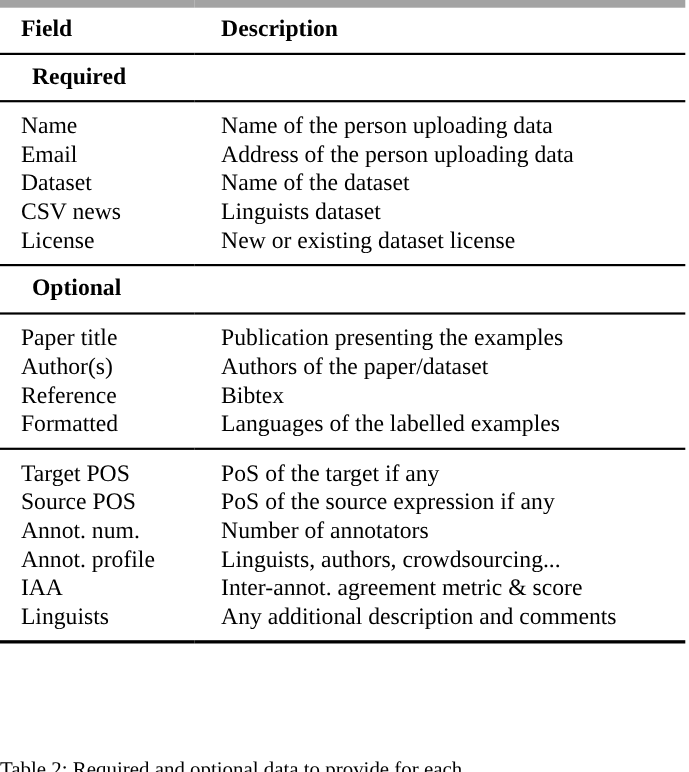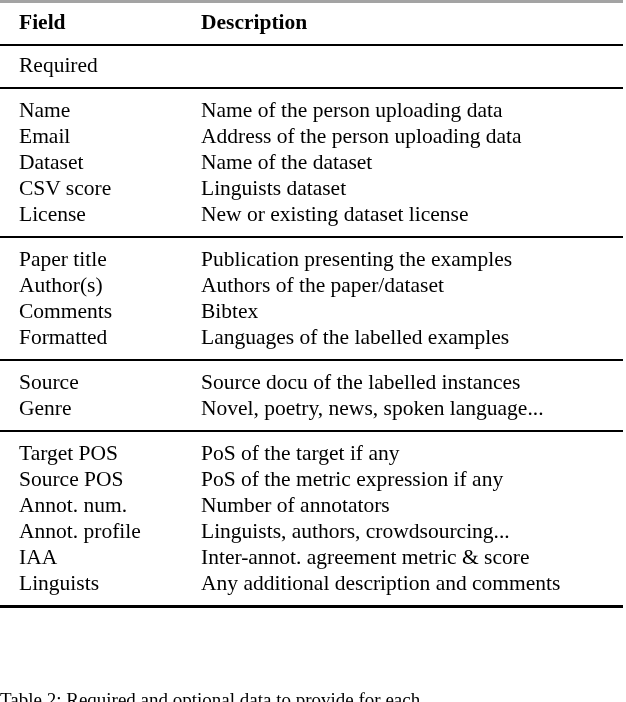--- a/index.html
+++ b/index.html
@@ -36,21 +36,21 @@
     border-collapse: collapse;
     table-layout: fixed;
     font-size: 21.5px;
     line-height: 1.0;
   }
 
   table.data-table col.col-field  { width: 177px; }
   table.data-table col.col-desc   { width: 446px; }
 
   .rule-thick-top > td {
-    border-top: 3px solid #a3a3a3;
+    border-top: 7px solid #a3a3a3;
   }
   .rule-thin > td {
     border-top: 2px solid #000;
   }
   .rule-thick-bottom > td {
     border-top: 3px solid #000;
   }
 
   td {
     padding: 0;
@@ -61,23 +61,23 @@
   .hdr-cell {
     font-weight: bold;
     font-size: 21.5px;
     padding: 9px 0 10px 19px;
     white-space: nowrap;
   }
   .hdr-cell.desc { padding-left: 24px; }
 
   
   .section-cell {
-    font-weight: normal;
+    font-weight: bold;
     font-size: 21.5px;
-    padding: 9px 0 11px 19px;
+    padding: 9px 0 11px 29px;
     white-space: nowrap;
   }
 
   
   .group-cell {
     padding: 8px 0 9px 19px;
   }
   .group-cell.desc {
     padding-left: 24px;
   }
@@ -123,71 +123,65 @@
         <tr class="rule-thin">
           <td class="section-cell">Required</td>
           <td class="section-cell"></td>
         </tr>
 
         <tr class="rule-thin">
           <td class="group-cell field">
             <span class="cellline">Name</span>
             <span class="cellline">Email</span>
             <span class="cellline">Dataset</span>
-            <span class="cellline">CSV score</span>
+            <span class="cellline">CSV news</span>
             <span class="cellline">License</span>
           </td>
           <td class="group-cell desc">
             <span class="cellline">Name of the person uploading data</span>
             <span class="cellline">Address of the person uploading data</span>
             <span class="cellline">Name of the dataset</span>
             <span class="cellline">Linguists dataset</span>
             <span class="cellline">New or existing dataset license</span>
           </td>
         </tr>
 
+        <tr class="rule-thin">
+          <td class="section-cell">Optional</td>
+          <td class="section-cell"></td>
+        </tr>
 
         <tr class="rule-thin">
           <td class="group-cell field">
             <span class="cellline">Paper title</span>
             <span class="cellline">Author(s)</span>
-            <span class="cellline">Comments</span>
+            <span class="cellline">Reference</span>
             <span class="cellline">Formatted</span>
           </td>
           <td class="group-cell desc">
             <span class="cellline">Publication presenting the examples</span>
             <span class="cellline">Authors of the paper/dataset</span>
             <span class="cellline">Bibtex</span>
             <span class="cellline">Languages of the labelled examples</span>
           </td>
         </tr>
 
-        <tr class="rule-thin">
-          <td class="group-cell field">
-            <span class="cellline">Source</span>
-            <span class="cellline">Genre</span>
-          </td>
-          <td class="group-cell desc">
-            <span class="cellline">Source docu of the labelled instances</span>
-            <span class="cellline">Novel, poetry, news, spoken language...</span>
-          </td>
-        </tr>
 
         <tr class="rule-thin">
           <td class="group-cell field">
             <span class="cellline">Target POS</span>
             <span class="cellline">Source POS</span>
             <span class="cellline">Annot. num.</span>
             <span class="cellline">Annot. profile</span>
             <span class="cellline">IAA</span>
             <span class="cellline">Linguists</span>
           </td>
           <td class="group-cell desc">
             <span class="cellline">PoS of the target if any</span>
-            <span class="cellline">PoS of the metric expression if any</span>
+            <span class="cellline">PoS of the source expression if any</span>
             <span class="cellline">Number of annotators</span>
             <span class="cellline">Linguists, authors, crowdsourcing...</span>
             <span class="cellline">Inter-annot. agreement metric &amp; score</span>
             <span class="cellline">Any additional description and comments</span>
           </td>
         </tr>
 
         <tr class="rule-thick-bottom">
           <td></td>
           <td></td>

